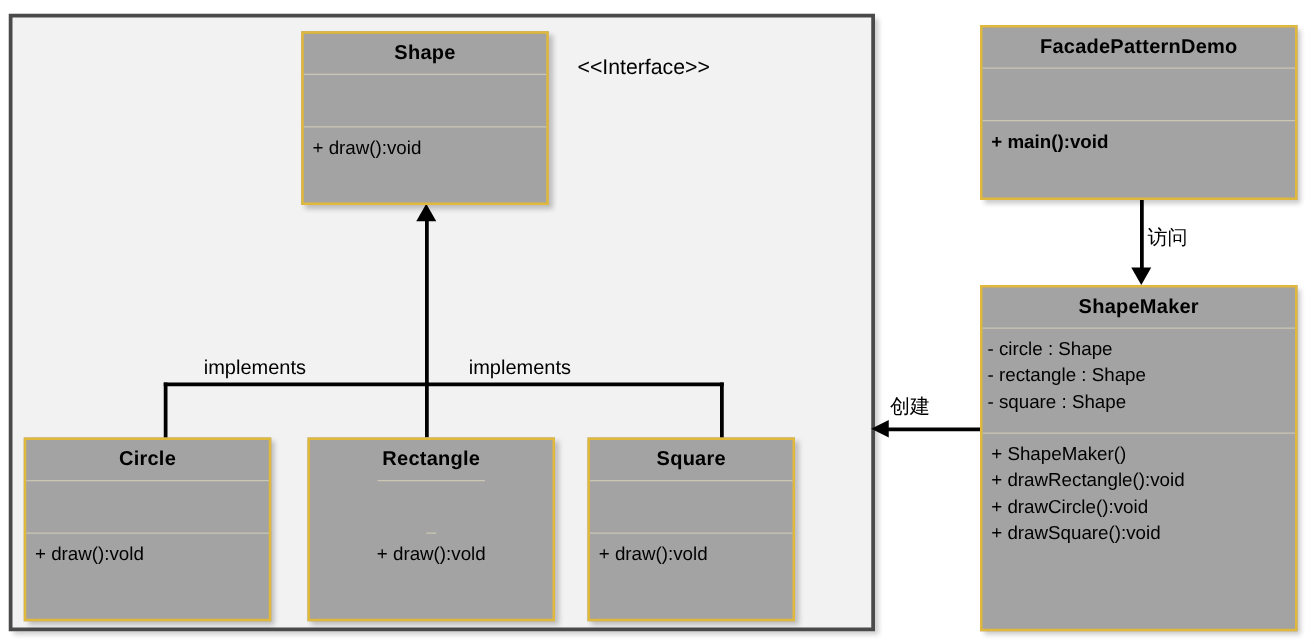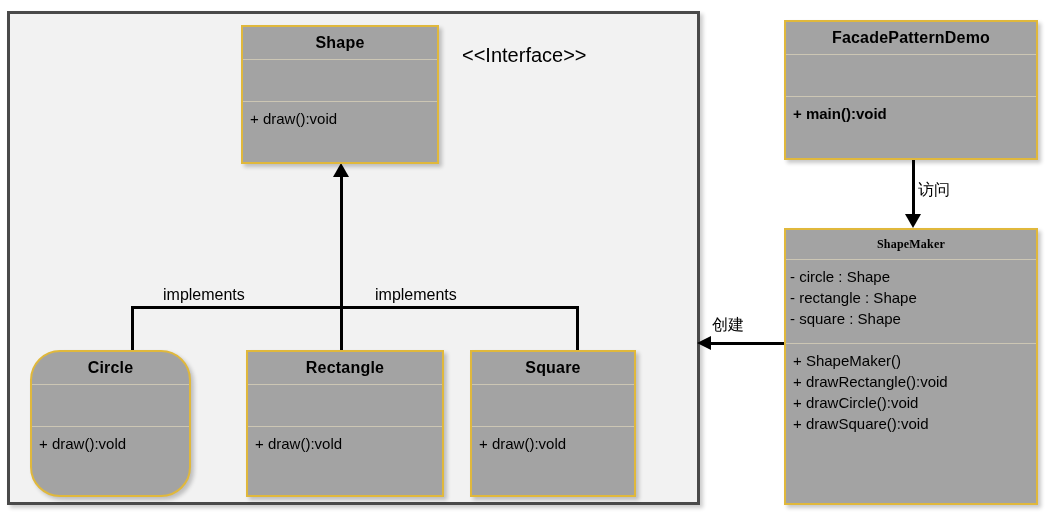--- a/index.html
+++ b/index.html
@@ -62,43 +62,43 @@
     font-size: 15px;
     color: #000000;
     line-height: 21px;
     flex: 1;
     box-sizing: border-box;
   }
   .uml-ops .bold-op { font-weight: bold; }
 
   
   #class-shape      { left: 241px; top: 25px;  width: 198px; height: 139px; }
-  #class-circle     { left: 30px;  top: 350px; width: 161px; height: 147px; border-radius: 30px; }
-  #class-rectangle  { left: 246px; top: 350px; width: 198px; height: 147px; }
+  #class-circle     { left: 19px;  top: 350px; width: 198px; height: 147px; }
+  #class-rectangle  { left: 246px; top: 350px; width: 198px; height: 147px; align-items: center; }
   #class-square     { left: 470px; top: 350px; width: 166px; height: 147px; }
   #class-facade     { left: 784px; top: 20px;  width: 254px; height: 140px; justify-content: space-between; }
   #class-shapemaker { left: 784px; top: 228px; width: 254px; height: 277px; }
 
   #class-shape .uml-attrs,
   #class-circle .uml-attrs,
   #class-rectangle .uml-attrs,
   #class-square .uml-attrs,
   #class-facade .uml-attrs { min-height: 42px; }
 
-  #class-shapemaker .uml-name { font-size: 12px; font-family: Liberation Serif, serif; }
+  #class-shapemaker .uml-name { font-size: 16px; }
   #class-shapemaker .uml-attrs { min-height: 84px; }
 
   
   .label {
     position: absolute;
     font-size: 16px;
     color: #000000;
     white-space: nowrap;
   }
-  #label-interface { left: 462px; top: 44px; font-size: 20px; }
+  #label-interface { left: 462px; top: 44px; font-size: 17px; }
   #label-impl-left  { left: 163px; top: 286px; }
   #label-impl-right { left: 375px; top: 286px; }
   #label-fangwen { left: 918px; top: 180px; font-size: 16px; }
   #label-chuangjian { left: 712px; top: 315px; font-size: 16px; }
 
   
   .line {
     position: absolute;
     background: #000000;
   }

